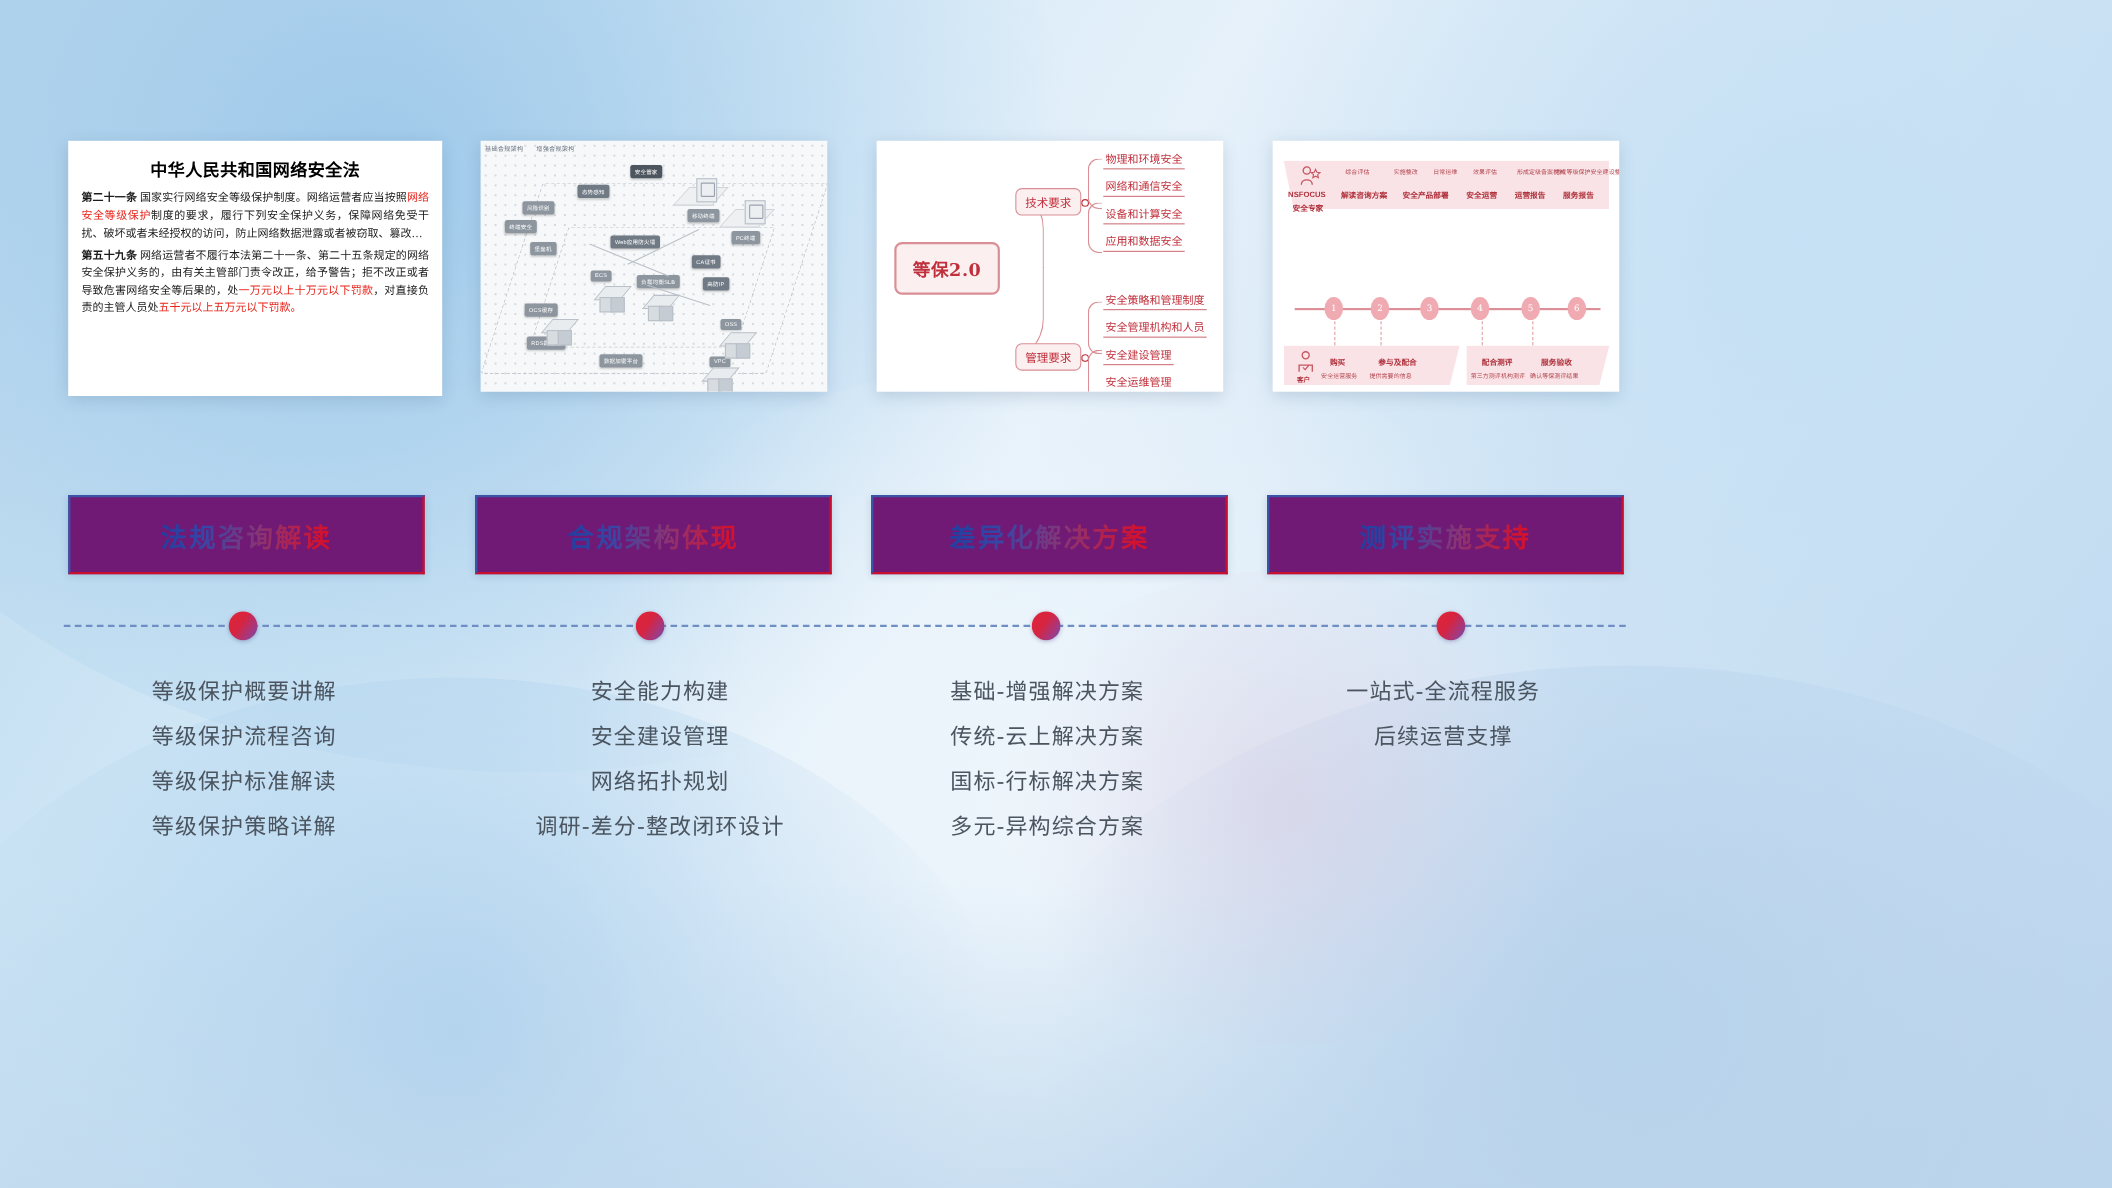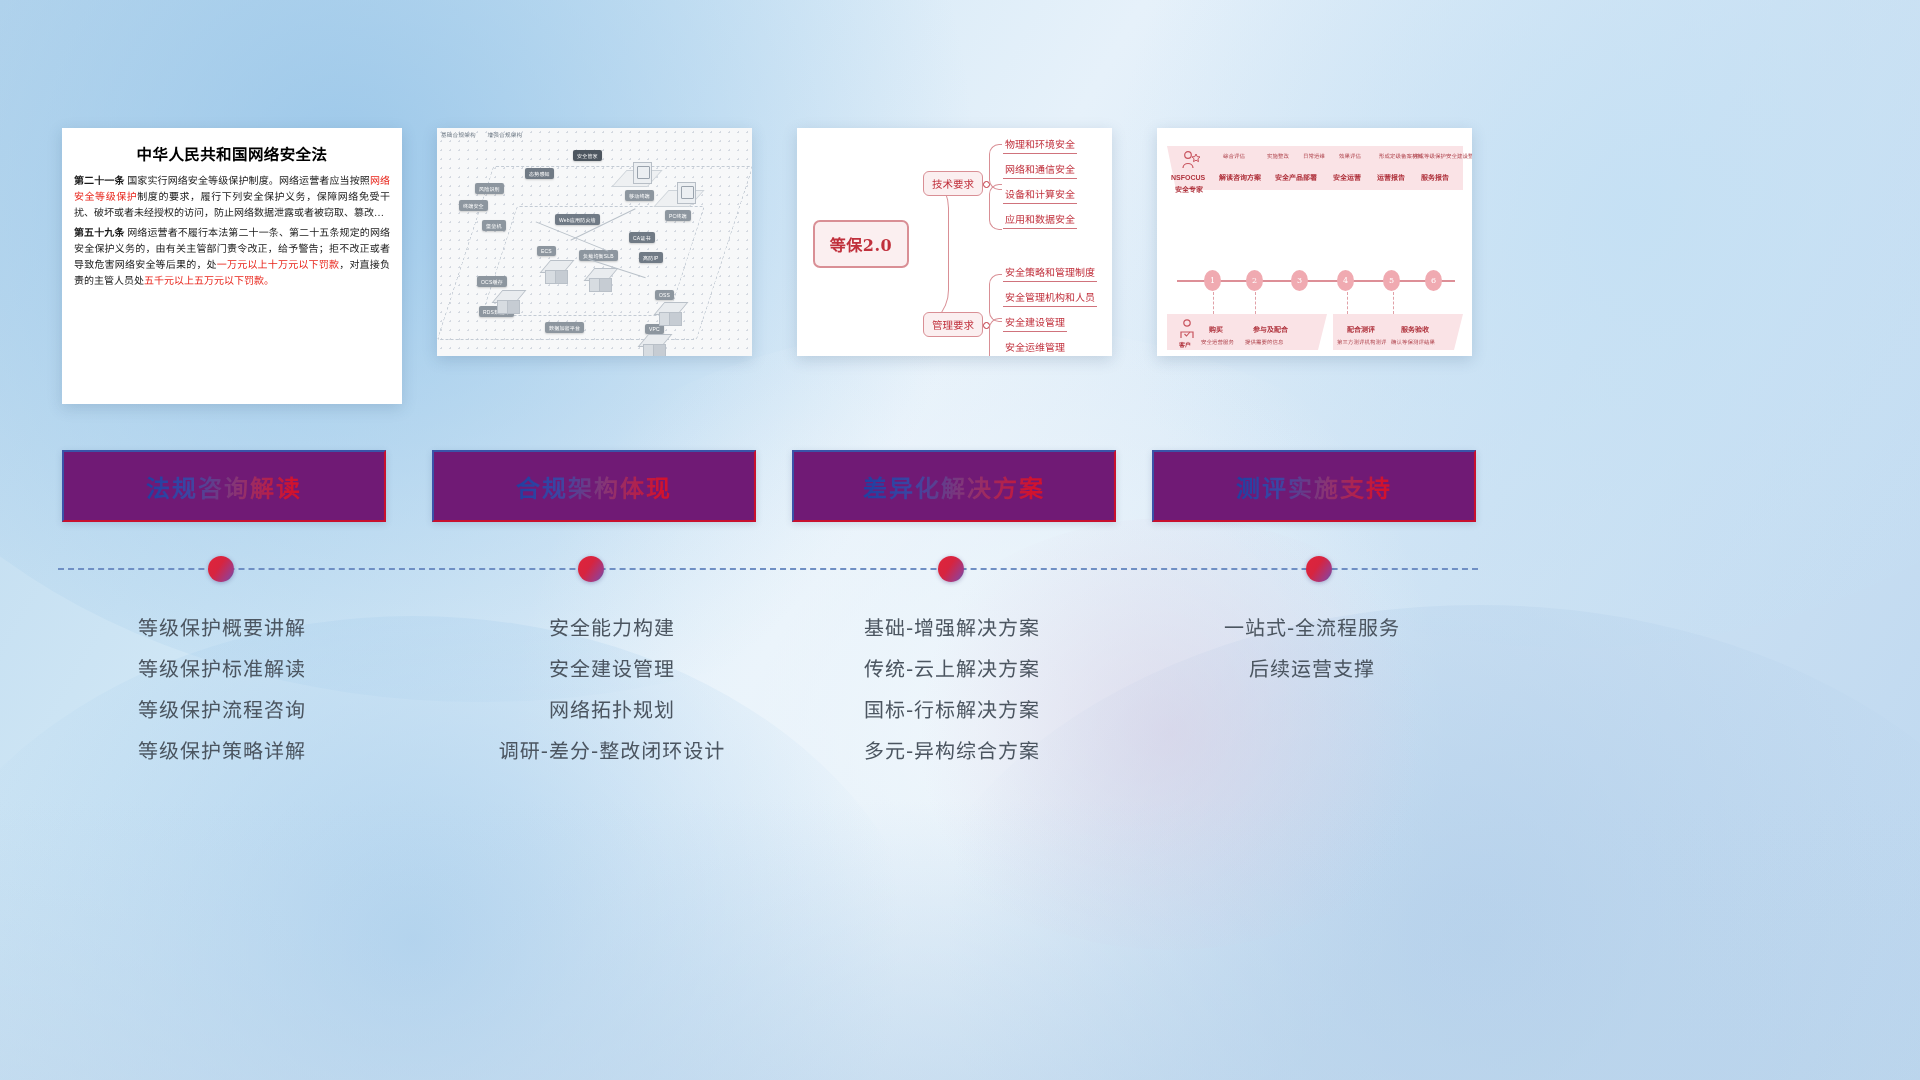--- a/index.html
+++ b/index.html
@@ -26,21 +26,21 @@
   .b7{left:46%;top:48%;width:30%;height:40%;border-radius:50%;
       background:radial-gradient(circle at 50% 50%,rgba(214,203,226,.55),rgba(214,203,226,0) 70%);}
   .b8{left:0;bottom:0;width:100%;height:26%;
       background:linear-gradient(180deg,rgba(186,212,235,0) 0%,rgba(186,212,235,.55) 100%);}
 
   #stage{position:absolute;inset:0;z-index:2;}
 
   
   .card{position:absolute;top:128px;background:#fff;
         box-shadow:0 4px 14px rgba(40,70,110,.18);overflow:hidden;}
-  .c1{left:62px;width:340px;height:276px;}
+  .c1{left:62px;width:340px;height:232px;}
   .c2{left:437px;width:315px;height:228px;}
   .c3{left:797px;width:315px;height:228px;}
   .c4{left:1157px;width:315px;height:228px;}
 
   
   .law{padding:10px 12px 8px 12px;box-sizing:border-box;height:100%;
        font-family:"DejaVu Sans","Liberation Sans",sans-serif;color:#111;}
   .law-title{text-align:center;font-size:15.5px;font-weight:bold;letter-spacing:.4px;
              margin:4px 0 9px 0;color:#000;}
   .law p{margin:0 0 3px 0;font-size:10px;line-height:1.62;text-align:justify;color:#1a1a1a;font-family:Liberation Serif, serif;}
@@ -122,21 +122,21 @@
          border-top:2px dashed #6f8fc4;}
   .tdot{position:absolute;top:556px;width:26px;height:26px;border-radius:50%;
         background:linear-gradient(125deg,#e0243a 0%,#d7243f 42%,#a03a86 78%,#4a5bb0 100%);
         box-shadow:0 1px 4px rgba(60,50,120,.35);}
   .d1{left:208px;}.d2{left:578px;}.d3{left:938px;}.d4{left:1306px;}
 
   
   .col{position:absolute;top:608px;width:360px;text-align:center;}
   .col div{font-size:20px;color:#4b5560;letter-spacing:1px;line-height:41px;
            font-family:"DejaVu Sans","Liberation Sans",sans-serif;}
-  .k1{left:42px;}.k2{left:432px;}.k3{left:772px;}.k4{left:1132px;}
+  .k1{left:42px;}.k2{left:420px;}.k3{left:772px;}.k4{left:1132px;}
   .k4{top:608px;}
 </style>
 </head>
 <body>
 
 <div id="bg">
   <div class="bgl b1"></div>
     <div class="bgl b2"></div>
     <div class="bgl b3"></div>
   <div class="bgl b4"></div>
@@ -326,22 +326,22 @@
   </div>
 
   <div class="tline"></div>
   <div class="tdot d1"></div>
   <div class="tdot d2"></div>
   <div class="tdot d3"></div>
   <div class="tdot d4"></div>
 
   <div class="col k1">
     <div>等级保护概要讲解</div>
+    <div>等级保护流程咨询</div>
     <div>等级保护标准解读</div>
-    <div>等级保护流程咨询</div>
     <div>等级保护策略详解</div>
   </div>
   <div class="col k2">
     <div>安全能力构建</div>
     <div>安全建设管理</div>
     <div>网络拓扑规划</div>
     <div>调研-差分-整改闭环设计</div>
   </div>
   <div class="col k3">
     <div>基础-增强解决方案</div>

